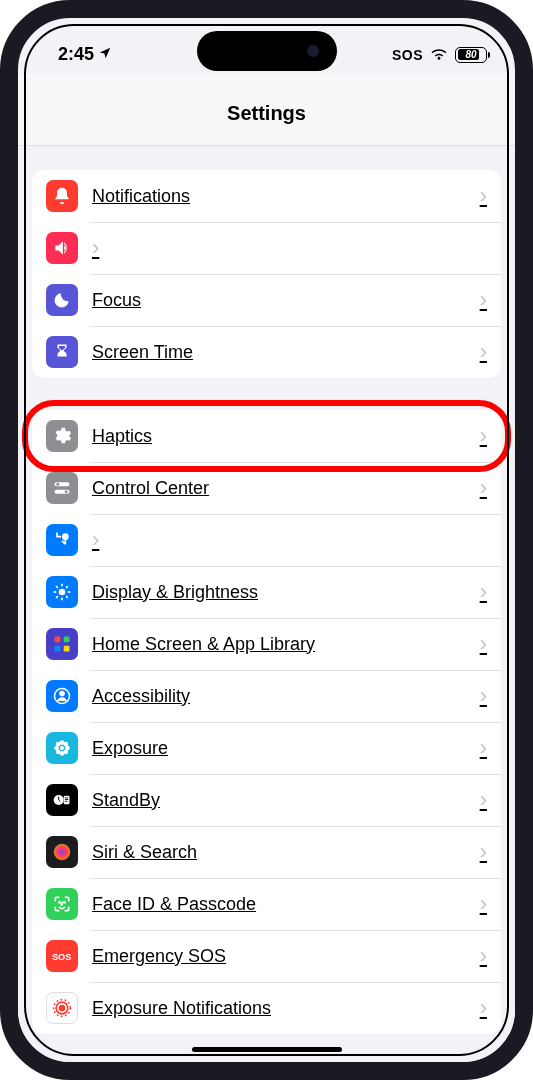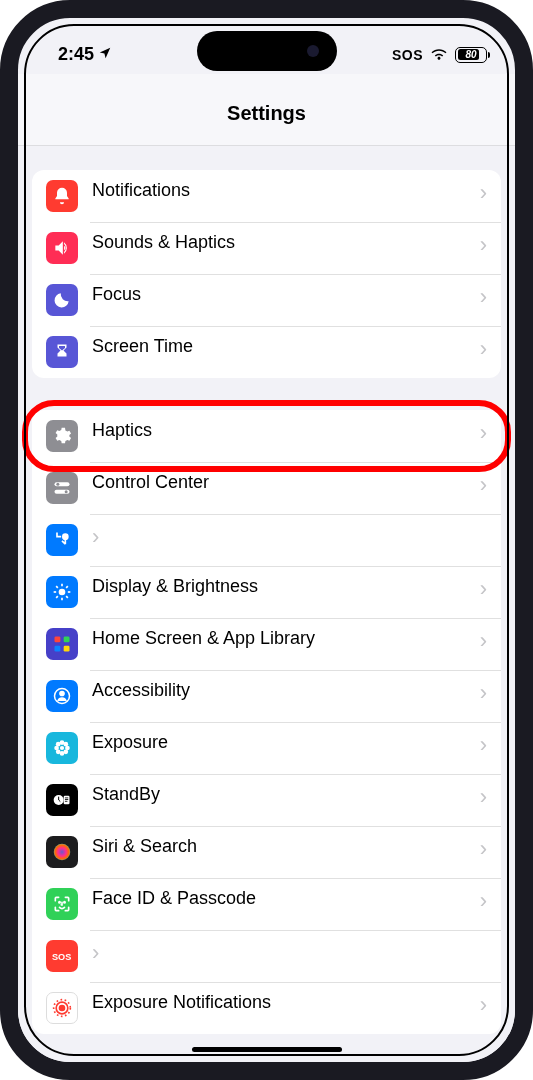--- a/index.html
+++ b/index.html
@@ -93,23 +93,25 @@
     overflow-y: hidden;
     padding: 24px 14px 0;
   }
   .group {
     background: #fff;
     border-radius: 12px;
     margin-bottom: 32px;
   }
   .row {
     display: flex;
+    align-items: center;
     padding: 10px 14px;
     min-height: 52px;
     position: relative;
+    text-decoration: underline;
   }
   .row + .row::before {
     content: "";
     position: absolute;
     top: 0; left: 58px; right: 0;
     height: 0.5px;
     background: rgba(0,0,0,0.12);
   }
   .icon-box {
     width: 32px; height: 32px;
@@ -191,21 +193,20 @@
           </div>
           <div class="label">Notifications</div>
           <div class="chevron">›</div>
         </div>
         <div class="row">
           <div class="icon-box" style="background: rgb(255, 45, 85);">
             <svg viewBox="0 0 24 24" width="20" height="20" fill="#fff">
               <path d="M4 9v6h4l5 5V4L8 9H4zm12 3a3 3 0 00-1.5-2.6v5.2A3 3 0 0016 12zm-1.5-7v2.1a7 7 0 010 9.8V19a9 9 0 000-14z"></path>
             </svg>
           </div>
-          <div class="label">Sounds &amp; Haptics</div>
           <div class="chevron">›</div>
         </div>
         <div class="row">
           <div class="icon-box" style="background: rgb(88, 86, 214);">
             <svg viewBox="0 0 24 24" width="20" height="20" fill="#fff">
               <path d="M20 13.5A8.5 8.5 0 0110.5 4 8.5 8.5 0 1020 13.5z"></path>
             </svg>
           </div>
           <div class="label">Focus</div>
           <div class="chevron">›</div>
@@ -353,20 +354,21 @@
           </div>
           <div class="label">Face ID &amp; Passcode</div>
           <div class="chevron">›</div>
         </div>
         <div class="row">
           <div class="icon-box" style="background: rgb(255, 59, 48);">
             <svg viewBox="0 0 30 24" width="28" height="20">
               <text x="3" y="17" font-size="11" font-weight="700" fill="#fff" font-family="Arial">SOS</text>
             </svg>
           </div>
+          <div class="label">Emergency SOS</div>
           <div class="chevron">›</div>
         </div>
         <div class="row">
           <div class="icon-box" style="background: rgb(255, 255, 255); border: 0.5px solid rgb(221, 221, 221);">
             <svg viewBox="0 0 24 24" width="20" height="20" fill="none" stroke="#ff3b30" stroke-width="2">
               <circle cx="12" cy="12" r="3" fill="#ff3b30"></circle>
               <circle cx="12" cy="12" r="7"></circle>
               <circle cx="12" cy="12" r="10" stroke-dasharray="2 3"></circle>
             </svg>
           </div>

